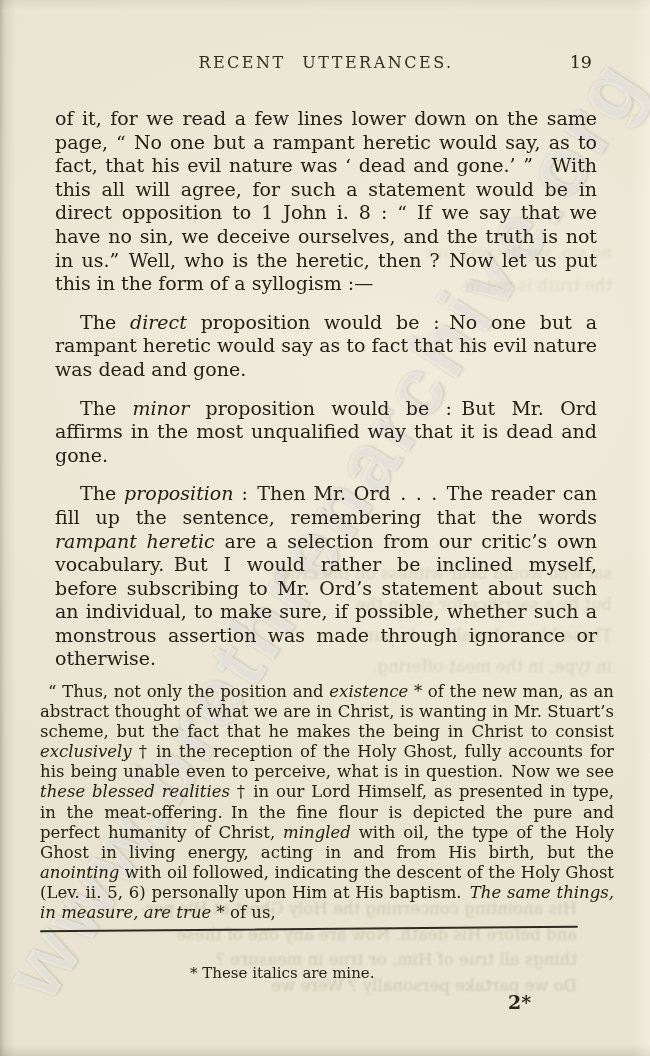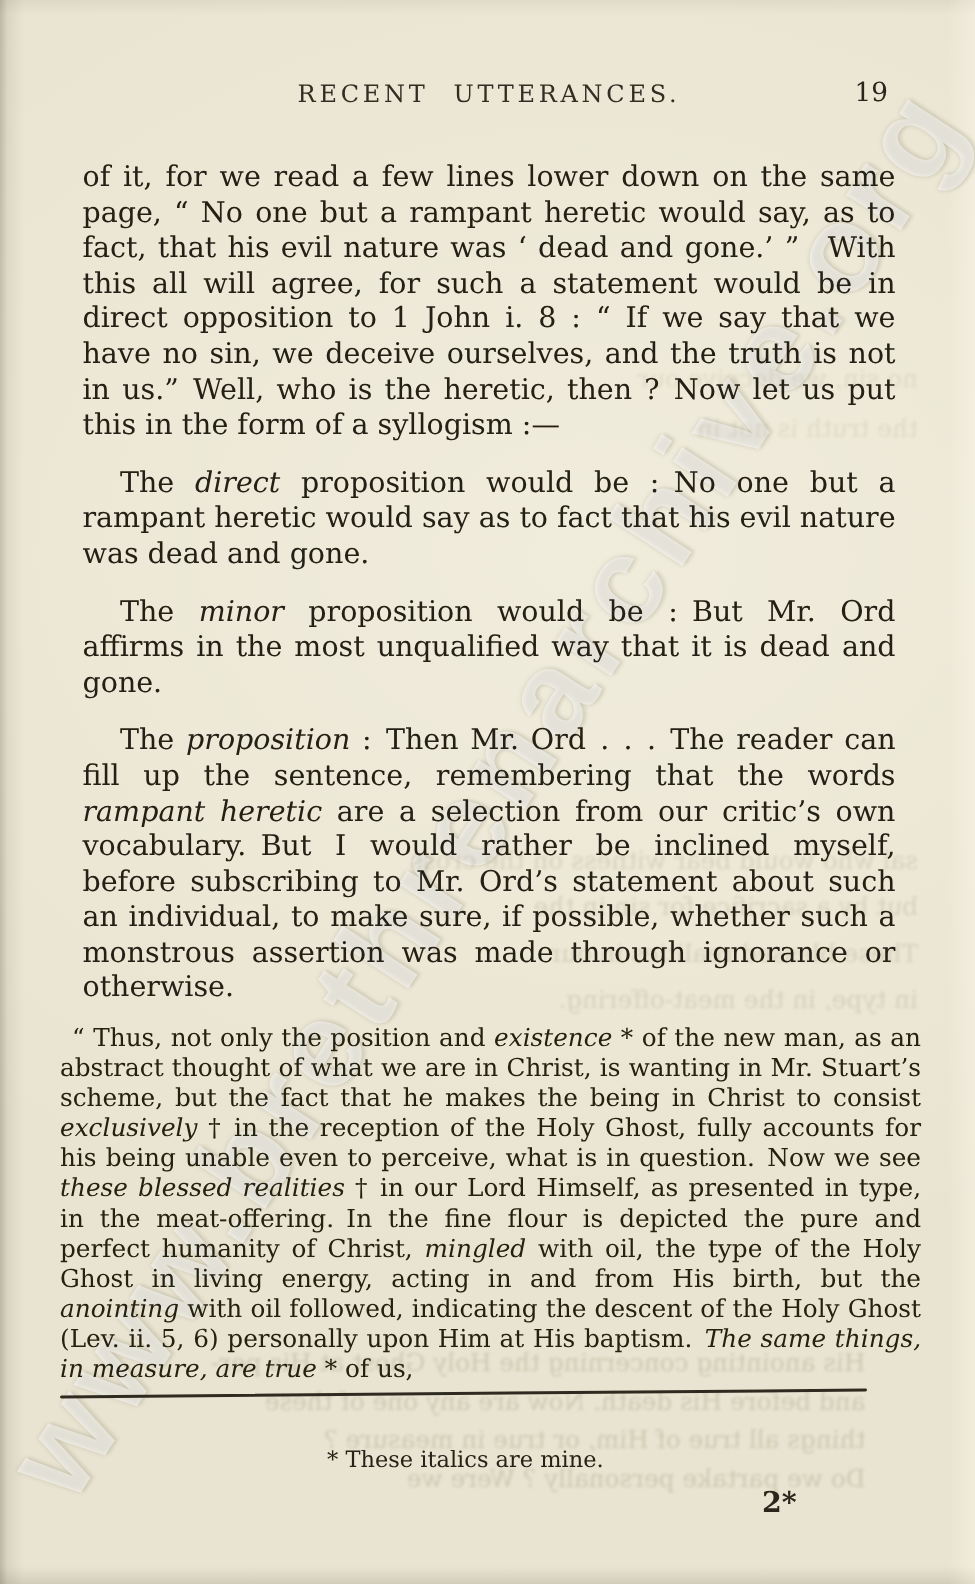--- a/index.html
+++ b/index.html
@@ -66,21 +66,21 @@
     color:#25210f;
   }
   .quote p{margin:0;text-indent:8px;}
   
   .rule{
     position:absolute;top:928px;left:40px;width:538px;height:2.4px;
     background:#2e2a20;border-radius:1px;
     transform:rotate(-0.5deg);
   }
   
-  .footnotes{position:absolute;top:963px;left:190px;font-size:15px;line-height:20.5px;color:#262217;margin-left:28px;}
+  .footnotes{position:absolute;top:963px;left:190px;font-size:15px;line-height:20.5px;color:#262217;}
   
   .signature{position:absolute;top:991px;left:508px;font-size:19px;font-weight:bold;color:#2a261b;}
 </style>
 </head>
 <body>
 
 <div class="page">
 
   <div class="watermark">www.brethrenarchive.org</div>
 

